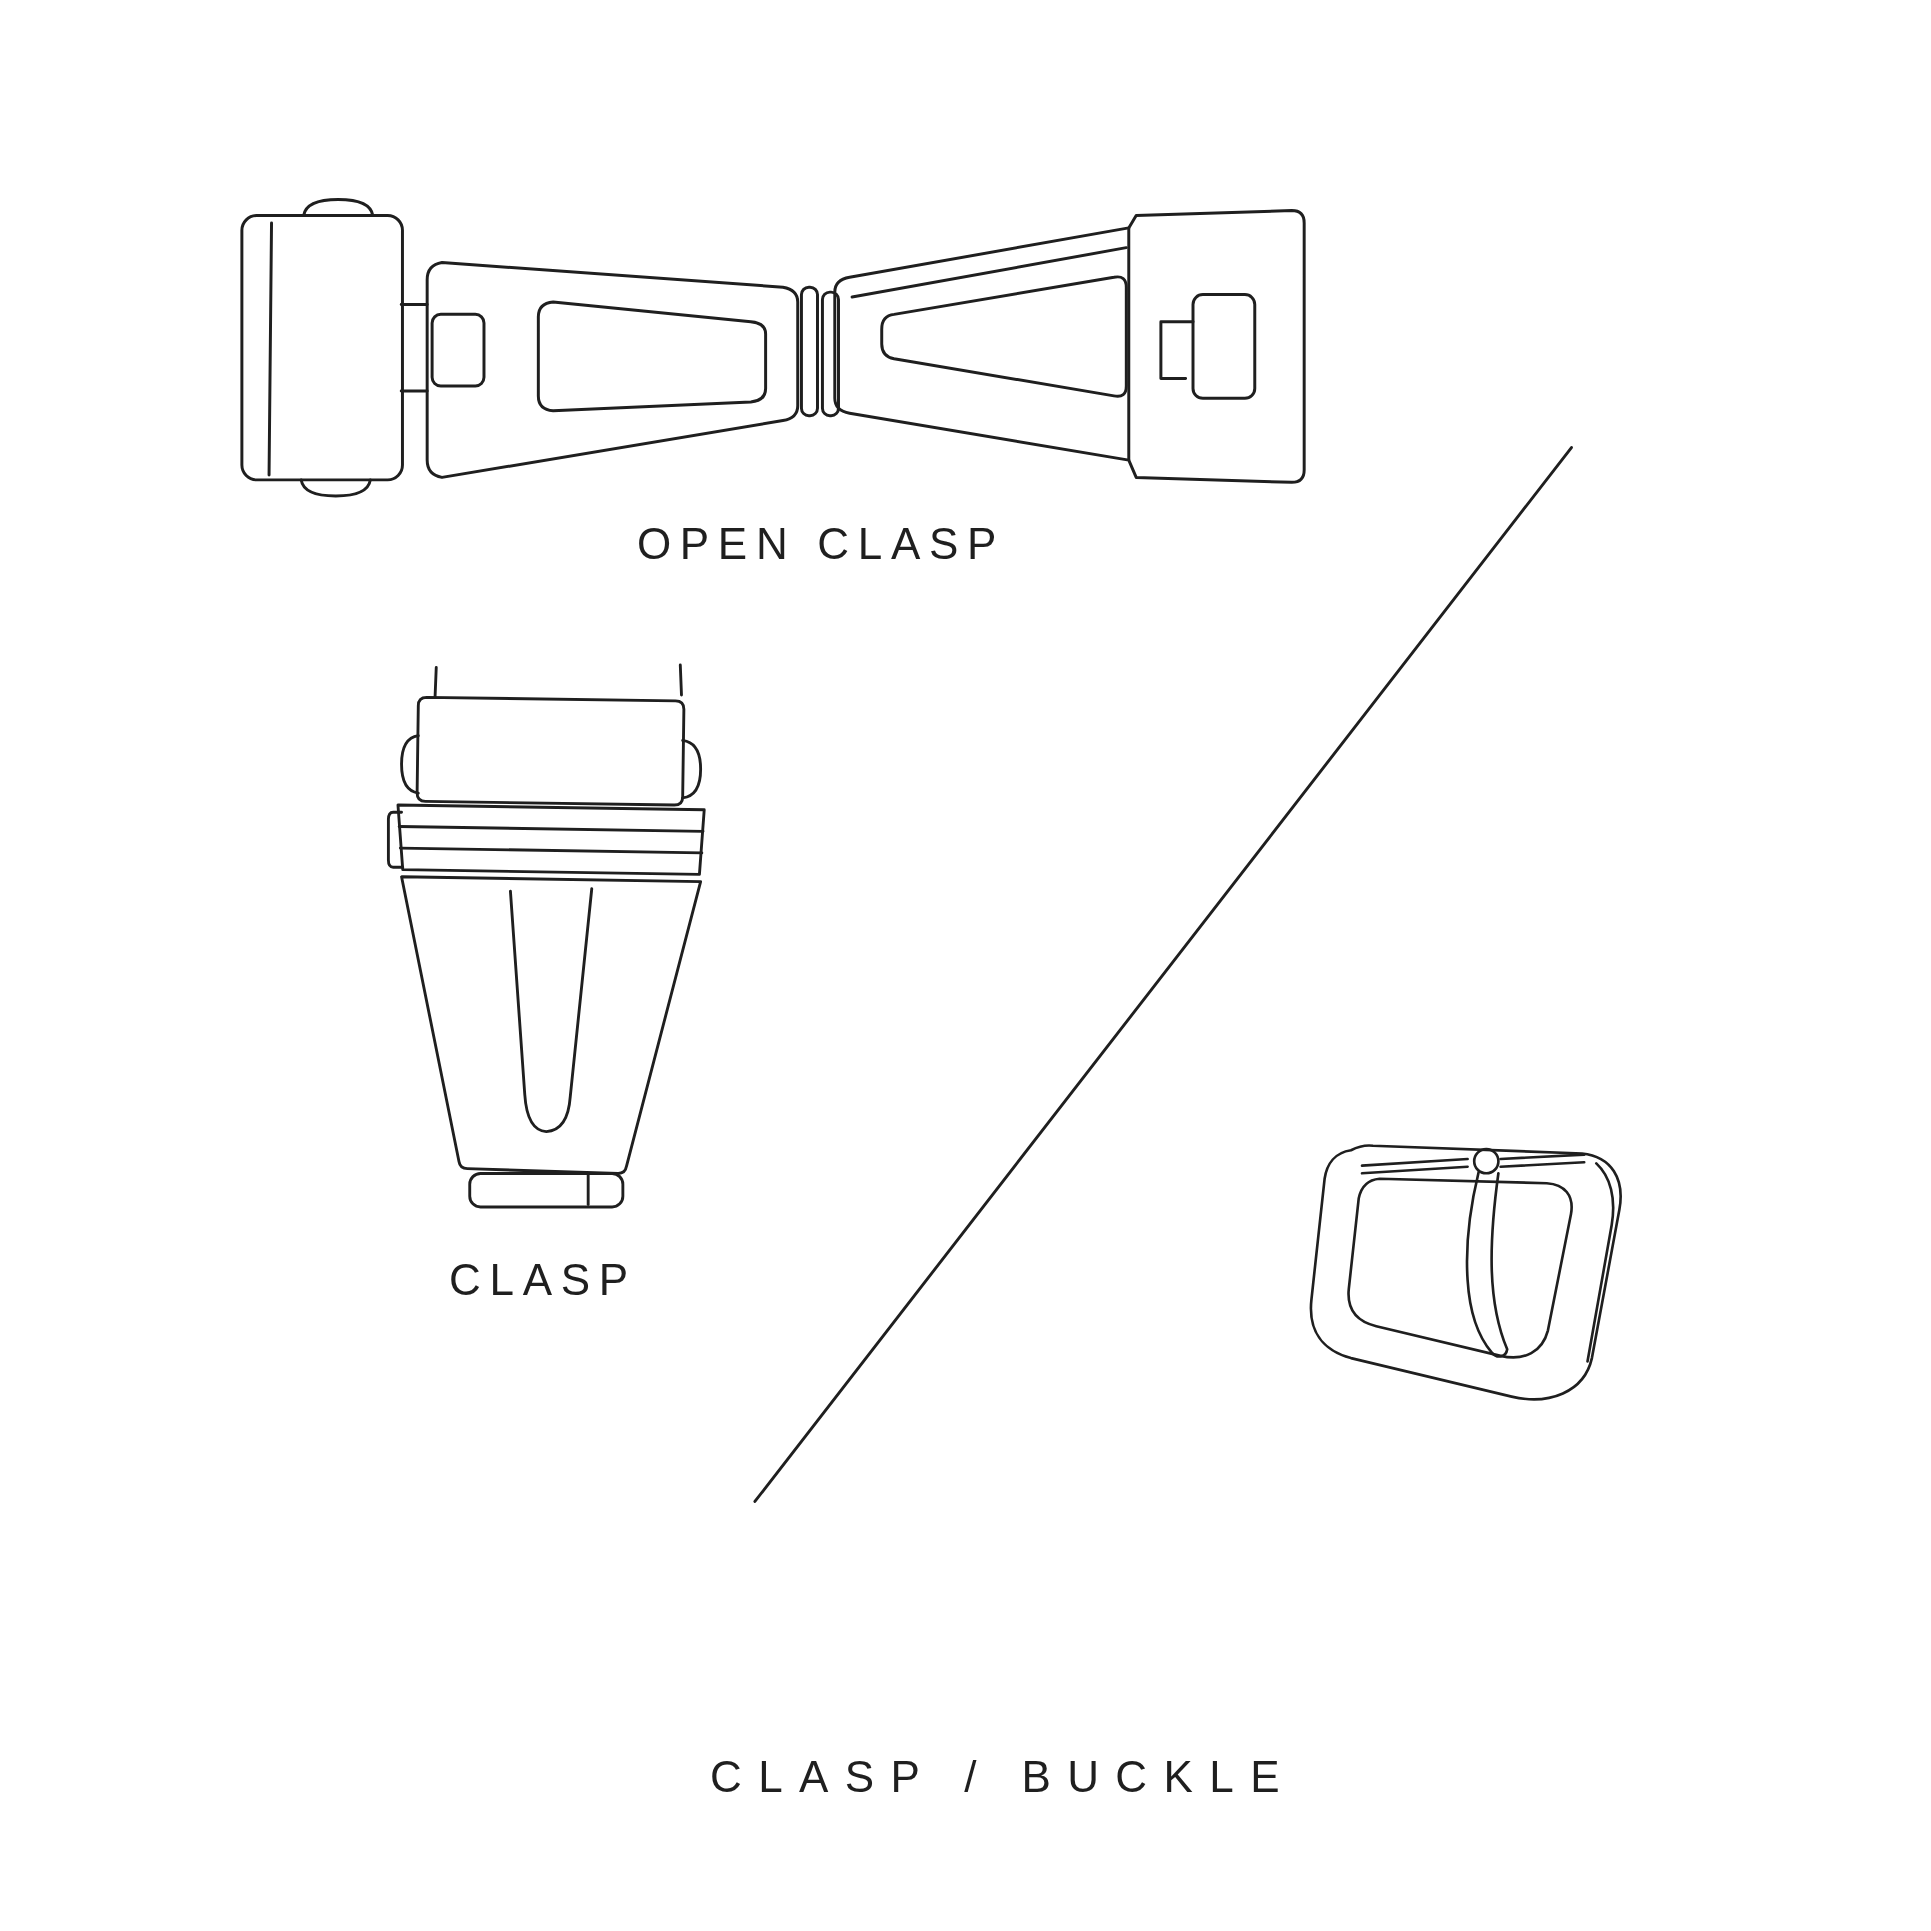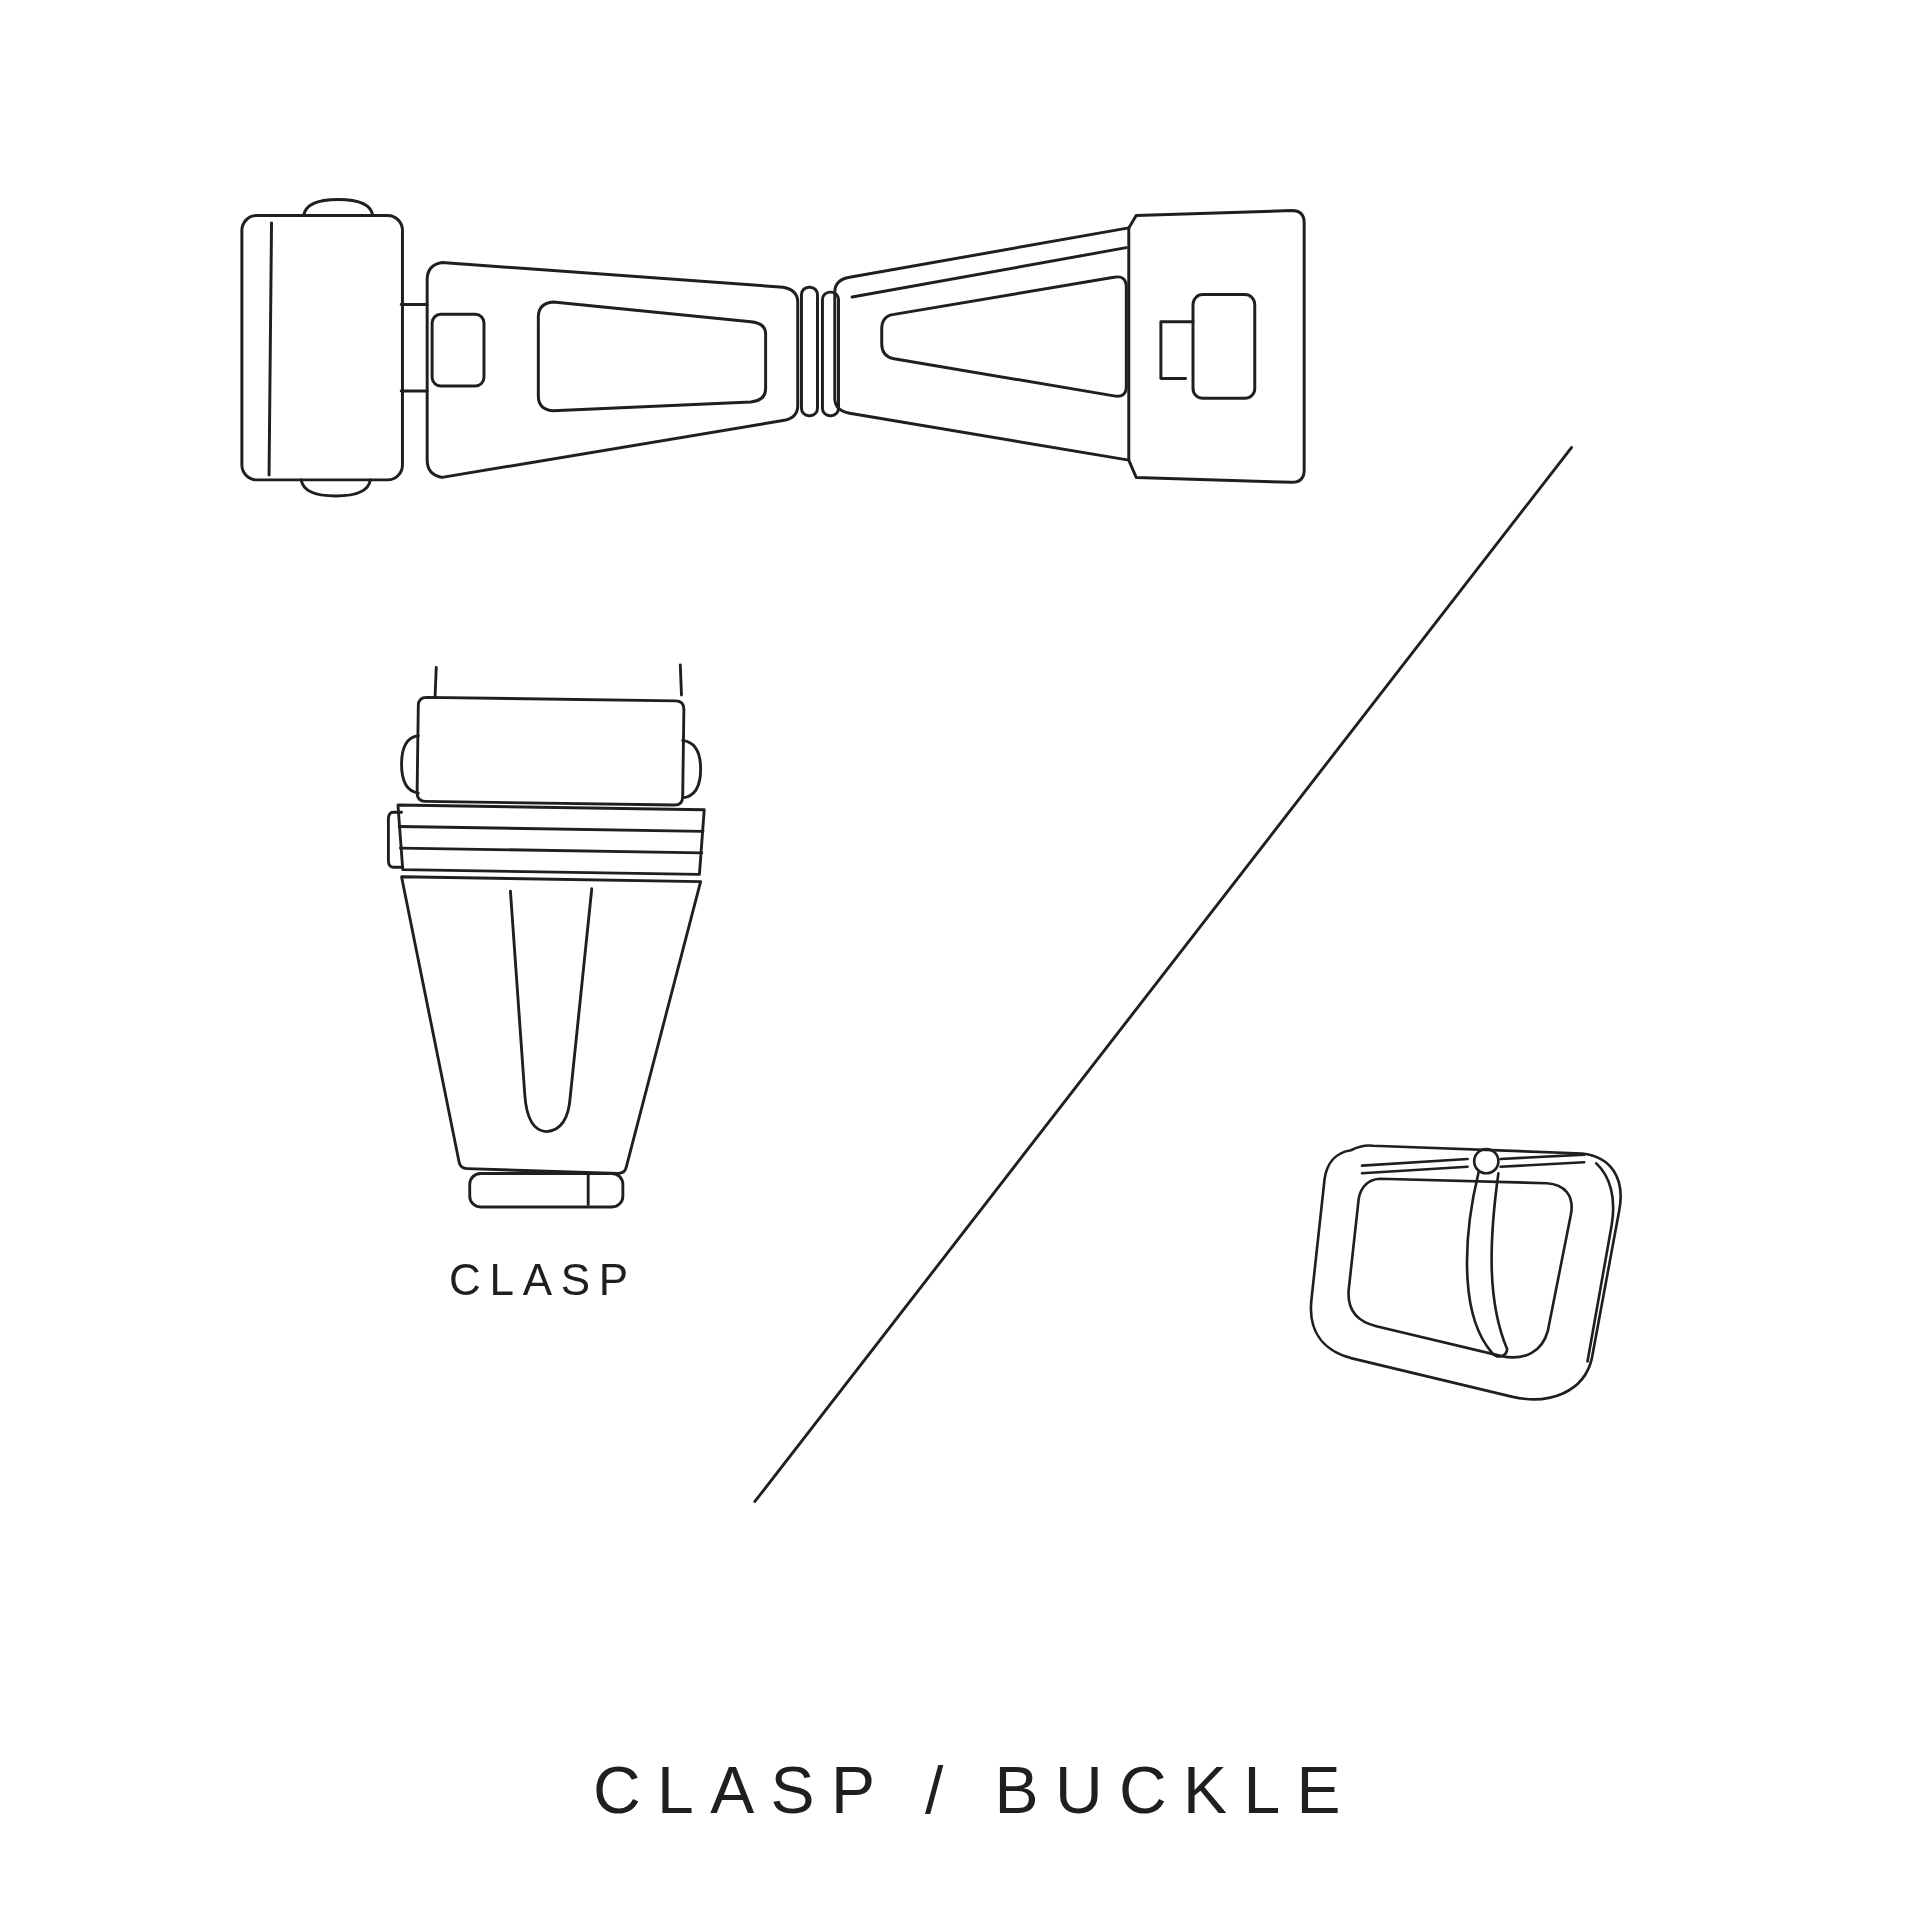--- a/index.html
+++ b/index.html
@@ -29,22 +29,23 @@
   .label {
     position: absolute;
     transform: translateX(-50%);
     color: var(--text, #1f1f1f);
     font-weight: 300;
     font-size: 44px;
     letter-spacing: 8.7px;
     white-space: nowrap;
   }
   .title {
-    font-size: 66px;
+    font-size: 44px;
     letter-spacing: 16.4px;
+    margin-left: 28px;
   }
 </style>
 </head>
 <body>
 
 <div class="canvas">
 
   <svg class="illu" style="left:232px; top:183px; width:1087px; height:322px" viewBox="0 0 880 260">
     <g>
       <rect x="8" y="26" width="130" height="214" rx="12"></rect>
@@ -65,20 +66,21 @@
     <g>
       <path d="M500,76 L726,36 L732,26 L858,22 Q868,22 868,32 L868,232 Q868,242 858,242 L732,238 L726,224 L500,186 Q488,184 488,174 L488,88 Q488,78 500,76 Z"></path>
       <path d="M502,92 L724,52"></path>
       <path d="M726,36 L726,224"></path>
       <path d="M536,106 L714,76 Q724,74 724,84 L724,164 Q724,174 714,172 L536,142 Q526,140 526,130 L526,118 Q526,107 536,106 Z"></path>
       <rect x="778" y="90" width="50" height="84" rx="8"></rect>
       <path d="M778,112 L752,112 L752,158 L772,158"></path>
     </g>
   </svg>
 
+  <div class="label" style="left:821px; top:519px">OPEN CLASP</div>
 
   <svg class="illu" style="left:386px; top:659px; width:323px; height:560px" viewBox="0 0 270 460">
     <g>
       <path d="M42,3 L41,28 M246,1 L247,26"></path>
     </g>
     <g>
       <path d="M34,28 Q27,28 27,35 L26,108 Q26,115 33,115 L241,118 Q248,118 248,111 L249,38 Q249,31 242,31 Z"></path>
       <path d="M27,60 Q13,62 13,84 Q13,106 27,108"></path>
       <path d="M248,64 Q263,66 263,88 Q263,110 248,112"></path>
     </g>

